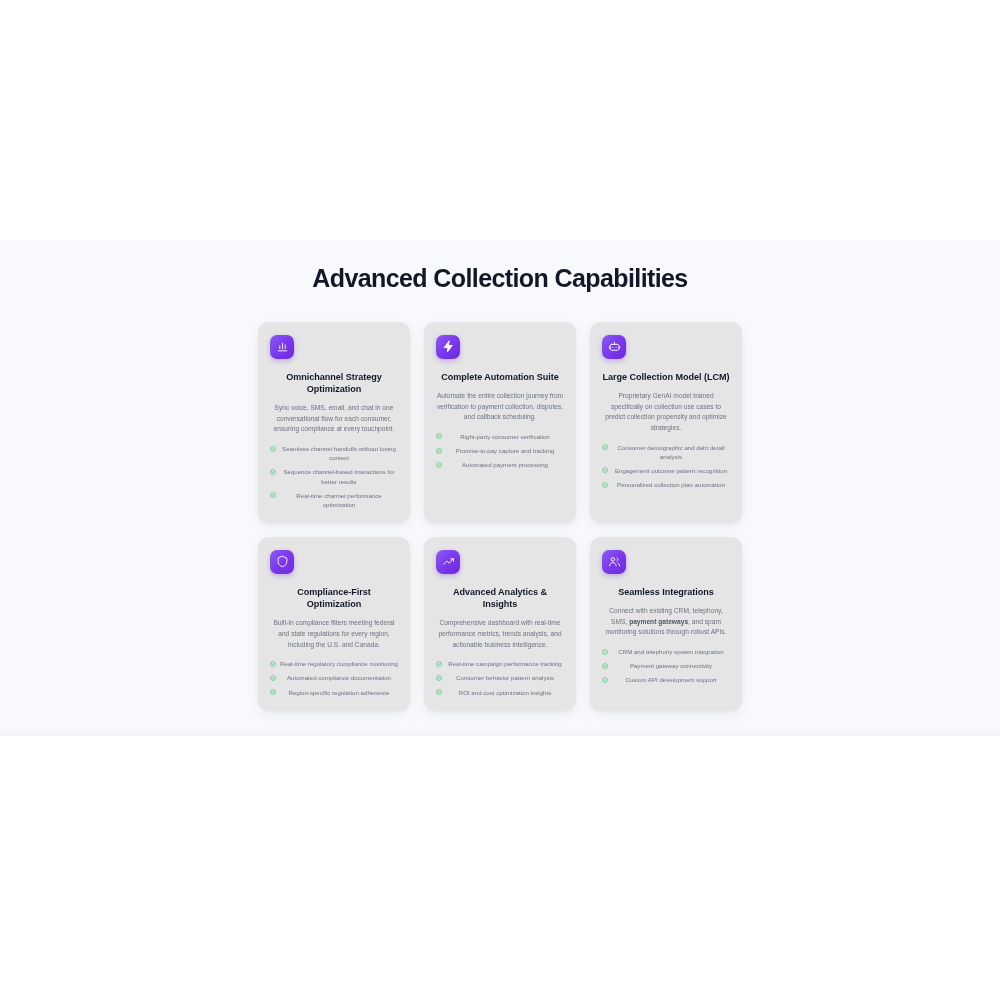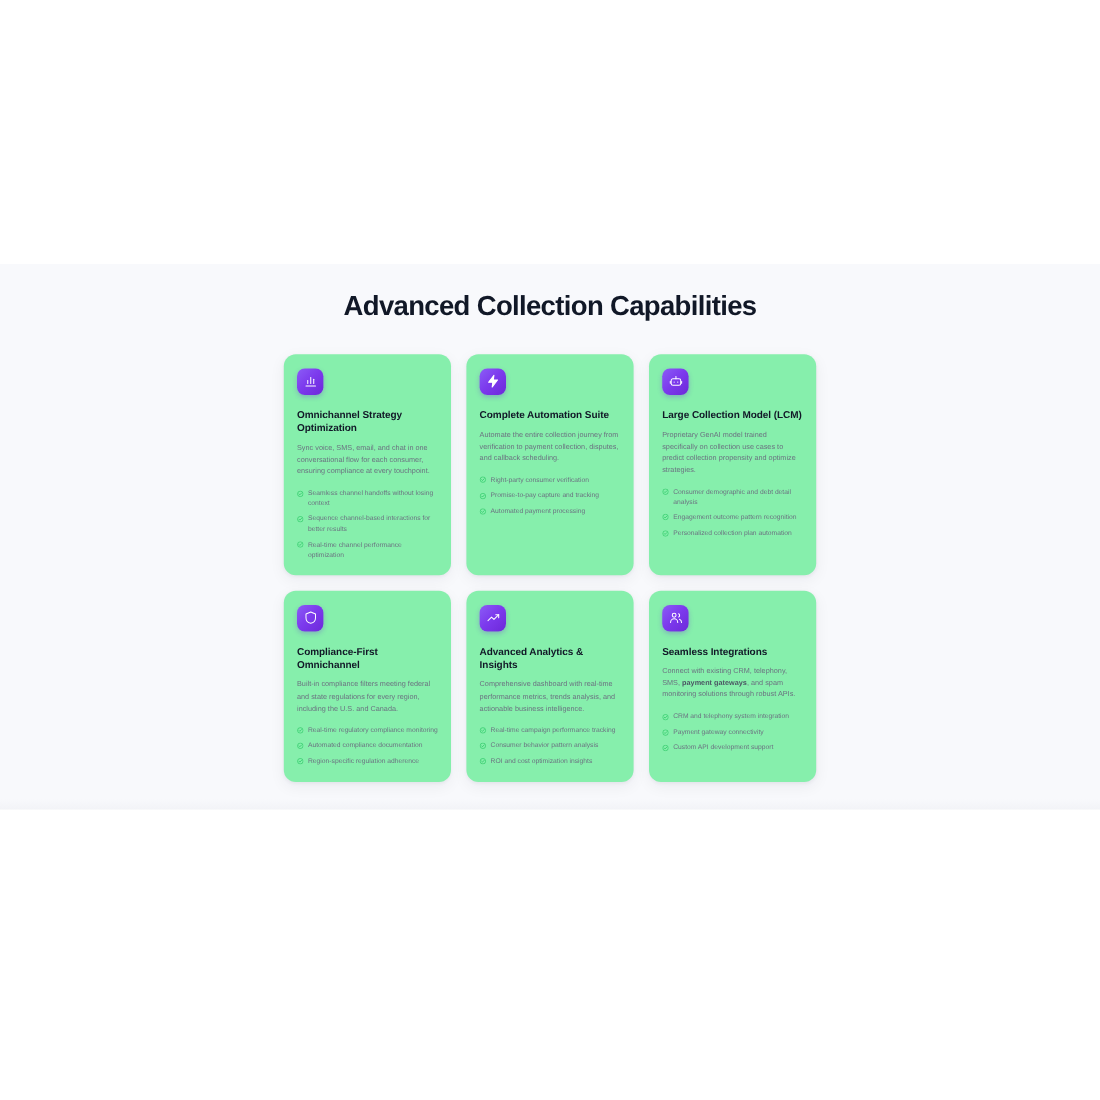--- a/index.html
+++ b/index.html
@@ -74,27 +74,28 @@
     width: 500px;
     margin: 29px auto 0;
     display: grid;
     grid-template-columns: repeat(3, 152px);
     column-gap: 14px;
     row-gap: 14px;
     justify-content: center;
   }
 
   .card {
-    background: #86efac;
+    background: #e5e5e5;
     border-radius: 11px;
     padding: 13px 12px 14px 12px;
     box-shadow: 0 4px 14px rgba(20, 25, 60, 0.055),
                 0 1px 3px rgba(20, 25, 60, 0.04);
     display: flex;
     flex-direction: column;
+    text-align: center;
   }
 
   .card-icon {
     width: 24px;
     height: 24px;
     border-radius: 7px;
     background: linear-gradient(135deg, #8b5cf6 0%, #7c3aed 48%, #6d28d9 100%);
     display: flex;
     align-items: center;
     justify-content: center;
@@ -284,21 +285,21 @@
               <span class="li-text">Personalized collection plan automation</span>
             </li>
           </ul>
         </div>
         <div class="card">
           <div class="card-icon">
             <svg width="13" height="13" viewBox="0 0 24 24" stroke="#ffffff" stroke-width="1.7" fill="none" stroke-linecap="round" stroke-linejoin="round">
               <path d="M12 2.5 20 6v6c0 5-3.4 8.5-8 9.5-4.6-1-8-4.5-8-9.5V6z"></path>
             </svg>
           </div>
-          <div class="card-title">Compliance-First Omnichannel</div>
+          <div class="card-title">Compliance-First Optimization</div>
           <div class="card-desc">Built-in compliance filters meeting federal and state regulations for every region, including the U.S. and Canada.</div>
           <ul class="card-list">
             <li>
               <span class="check">
                 <svg width="6" height="6" viewBox="0 0 24 24">
                   <circle cx="12" cy="12" r="10" fill="none" stroke="#22c55e" stroke-width="2.2"></circle>
                   <path d="M7.5 12.3l3 3 6-6.3" fill="none" stroke="#22c55e" stroke-width="2.6" stroke-linecap="round" stroke-linejoin="round"></path>
                 </svg>
               </span>
               <span class="li-text">Real-time regulatory compliance monitoring</span>

